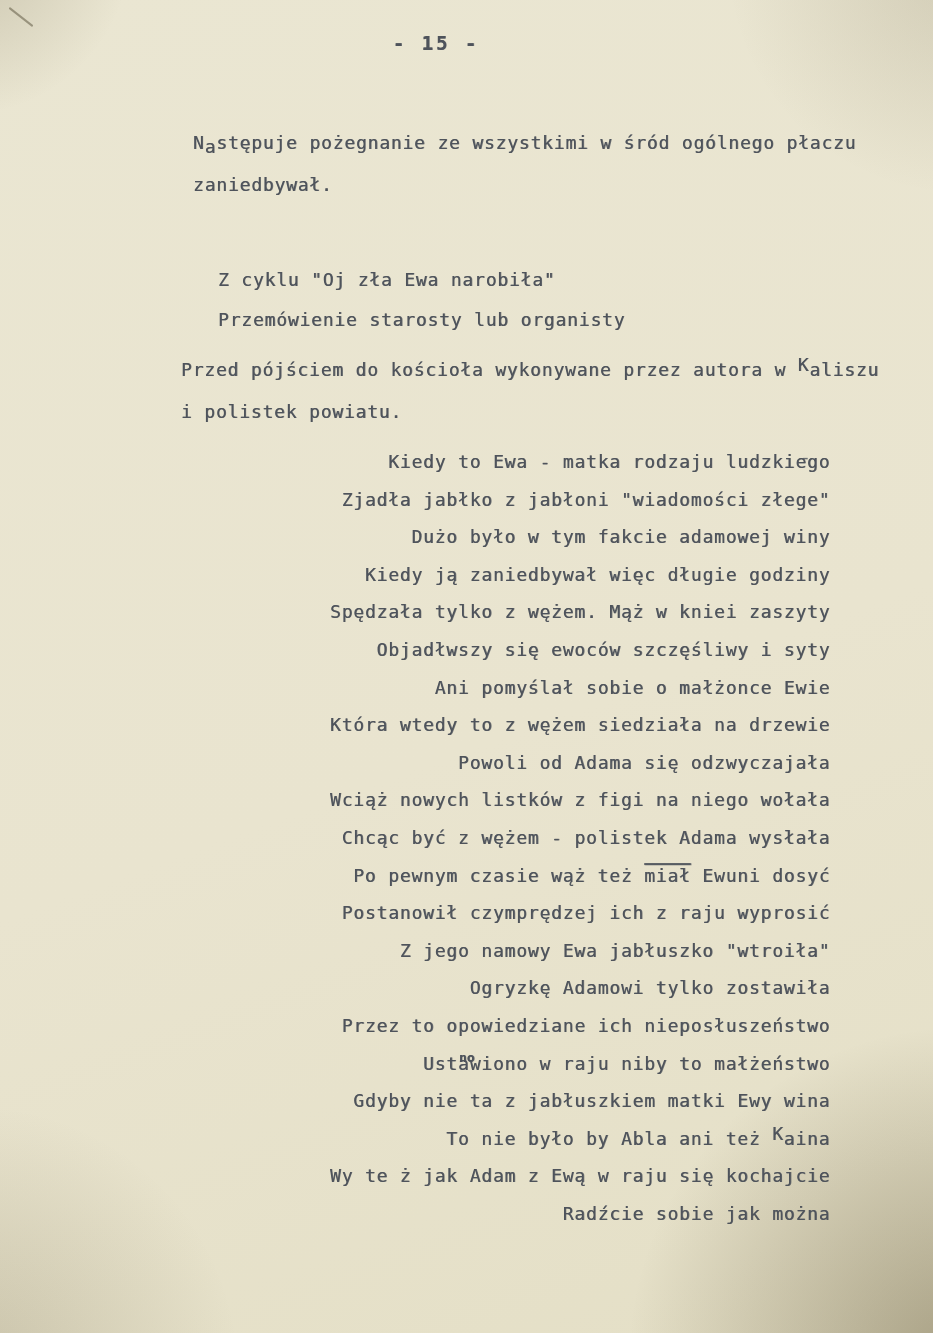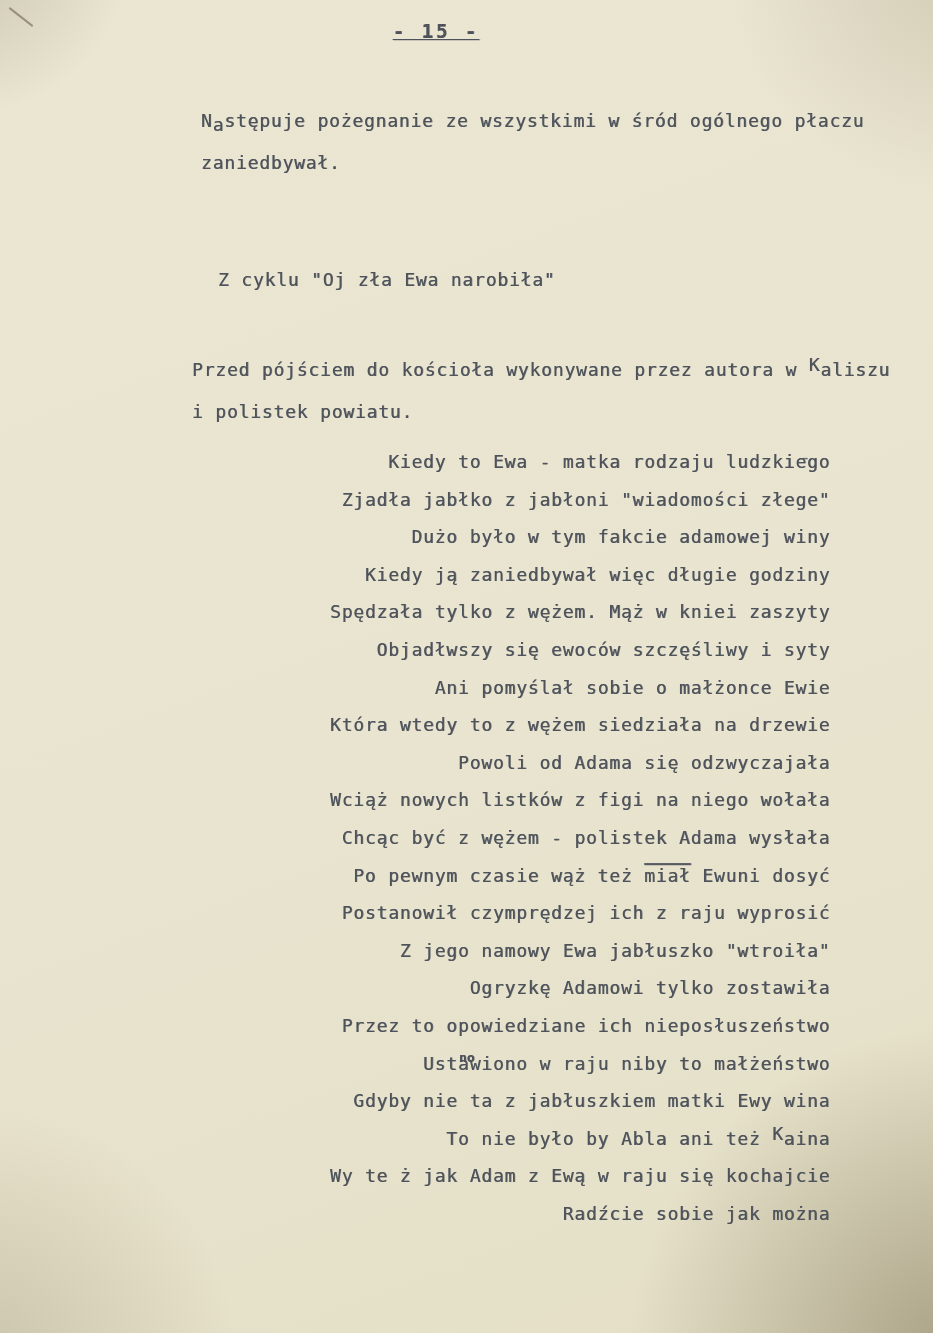--- a/index.html
+++ b/index.html
@@ -17,28 +17,27 @@
       radial-gradient(circle at -4% -4%, rgba(84,72,40,.22), rgba(84,72,40,0) 10%),
       linear-gradient(160deg, #eae6d2 0%, #e9e4cf 55%, #e4dfc6 100%);
   }
   .crease{
     position:absolute;left:6px;top:16px;width:30px;height:2px;
     background:rgba(70,64,42,.45);transform:rotate(38deg);border-radius:2px;
   }
   .tblock{position:absolute;white-space:pre;font-size:18px;letter-spacing:.8px;}
   .tline{text-shadow:.6px .3px .6px rgba(78,83,91,.75);}
   .pagenum{
-    position:absolute;top:20px;left:0;width:872px;text-align:center;
+    position:absolute;top:32px;left:0;width:872px;text-align:center;
     font-size:19px;letter-spacing:3px;font-weight:bold;white-space:pre;
     text-shadow:.6px .3px .6px rgba(78,83,91,.75);
-    text-decoration:underline;
   }
-  #intro-block{left:193px;top:100px;line-height:42px;margin-left:8px;}
+  #intro-block{left:193px;top:122px;line-height:42px;}
   #heading-block{left:218px;top:260px;line-height:40px;}
-  #note-block{left:192px;top:349px;line-height:42px;}
+  #note-block{left:181px;top:349px;line-height:42px;}
   #poem-block{left:330px;top:443px;line-height:37.6px;text-align:right;}
   .seg-high{position:relative;top:-5px;}
   .seg-low{position:relative;top:4px;}
   .seg-over{
     text-decoration:overline;
     text-decoration-color:rgba(78,83,91,.75);
     text-decoration-thickness:1.5px;
   }
   .seg-above{position:relative;margin-top:44px;}
   .seg-above .ann{
@@ -53,20 +52,20 @@
 </head>
 <body>
 
 <div class="page">
   <div class="crease"></div>
 
   <div class="pagenum">- 15 -</div>
 
   <div id="intro-block" class="tblock"><div class="tline"><span>N</span><span class="seg-low">a</span><span>stępuje pożegnanie ze wszystkimi w śród ogólnego płaczu</span></div><div class="tline"><span>zaniedbywał.</span></div></div>
 
-  <div id="heading-block" class="tblock"><div class="tline"><span>Z cyklu "Oj zła Ewa narobiła"</span></div></div>
+  <div id="heading-block" class="tblock"><div class="tline"><span>Z cyklu "Oj zła Ewa narobiła"</span></div><div class="tline"><span>Przemówienie starosty lub organisty</span></div></div>
 
   <div id="note-block" class="tblock"><div class="tline"><span>Przed pójściem do kościoła wykonywane przez autora w </span><span class="seg-high">K</span><span>aliszu</span></div><div class="tline"><span>i polistek powiatu.</span></div></div>
 
   <div id="poem-block" class="tblock"><div class="tline"><span>Kiedy to Ewa - matka rodzaju ludzkiego</span></div><div class="tline"><span>Zjadła jabłko z jabłoni "wiadomości złege"</span></div><div class="tline"><span>Dużo było w tym fakcie adamowej winy</span></div><div class="tline"><span>Kiedy ją zaniedbywał więc długie godziny</span></div><div class="tline"><span>Spędzała tylko z wężem. Mąż w kniei zaszyty</span></div><div class="tline"><span>Objadłwszy się ewoców szczęśliwy i syty</span></div><div class="tline"><span>Ani pomyślał sobie o małżonce Ewie</span></div><div class="tline"><span>Która wtedy to z wężem siedziała na drzewie</span></div><div class="tline"><span>Powoli od Adama się odzwyczajała</span></div><div class="tline"><span>Wciąż nowych listków z figi na niego wołała</span></div><div class="tline"><span>Chcąc być z wężem - polistek Adama wysłała</span></div><div class="tline"><span>Po pewnym czasie wąż też </span><span class="seg-over">miał</span><span> Ewuni dosyć</span></div><div class="tline"><span>Postanowił czymprędzej ich z raju wyprosić</span></div><div class="tline"><span>Z jego namowy Ewa jabłuszko "wtroiła"</span></div><div class="tline"><span>Ogryzkę Adamowi tylko zostawiła</span></div><div class="tline"><span>Przez to opowiedziane ich nieposłuszeństwo</span></div><div class="tline"><span>Ust</span><span class="seg-above">aw<i class="ann">no</i></span><span>iono w raju niby to małżeństwo</span></div><div class="tline"><span>Gdyby nie ta z jabłuszkiem matki Ewy wina</span></div><div class="tline"><span>To nie było by Abla ani też </span><span class="seg-high">K</span><span>aina</span></div><div class="tline"><span>Wy te ż jak Adam z Ewą w raju się kochajcie</span></div><div class="tline"><span>Radźcie sobie jak można</span></div></div>
 
   <span class="artifact-dash">-</span>
 </div>
 
 </body></html>

